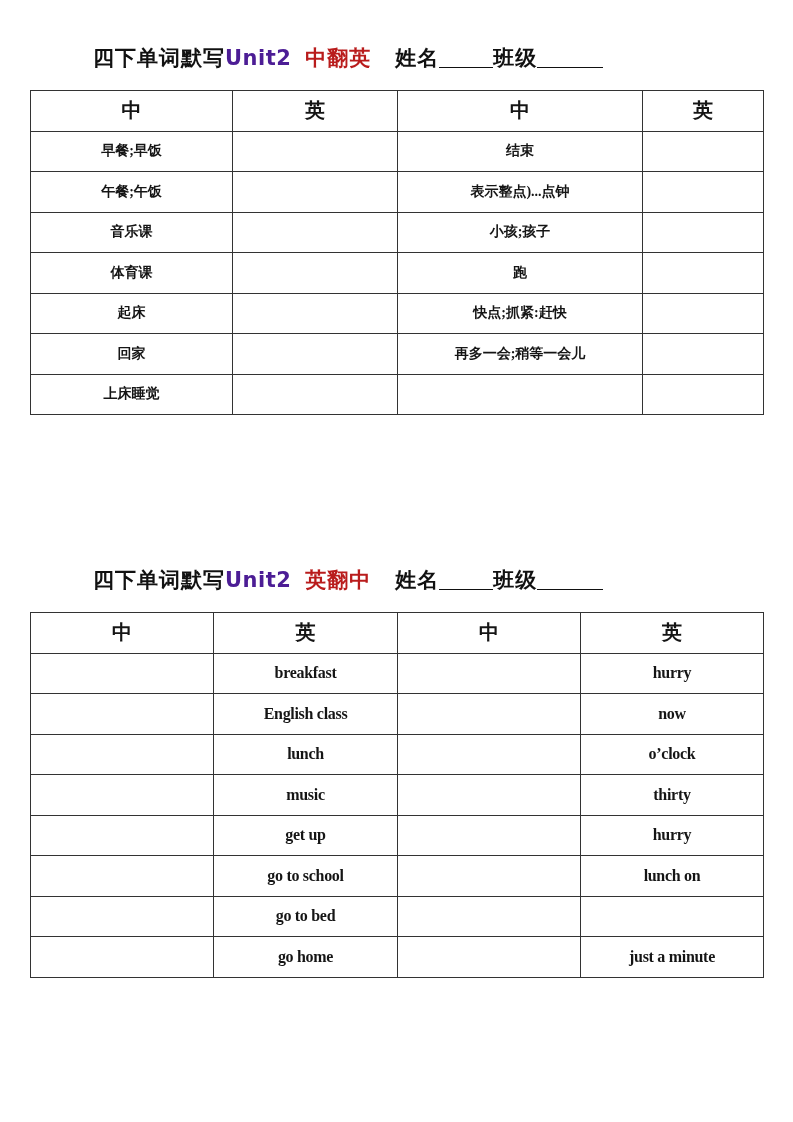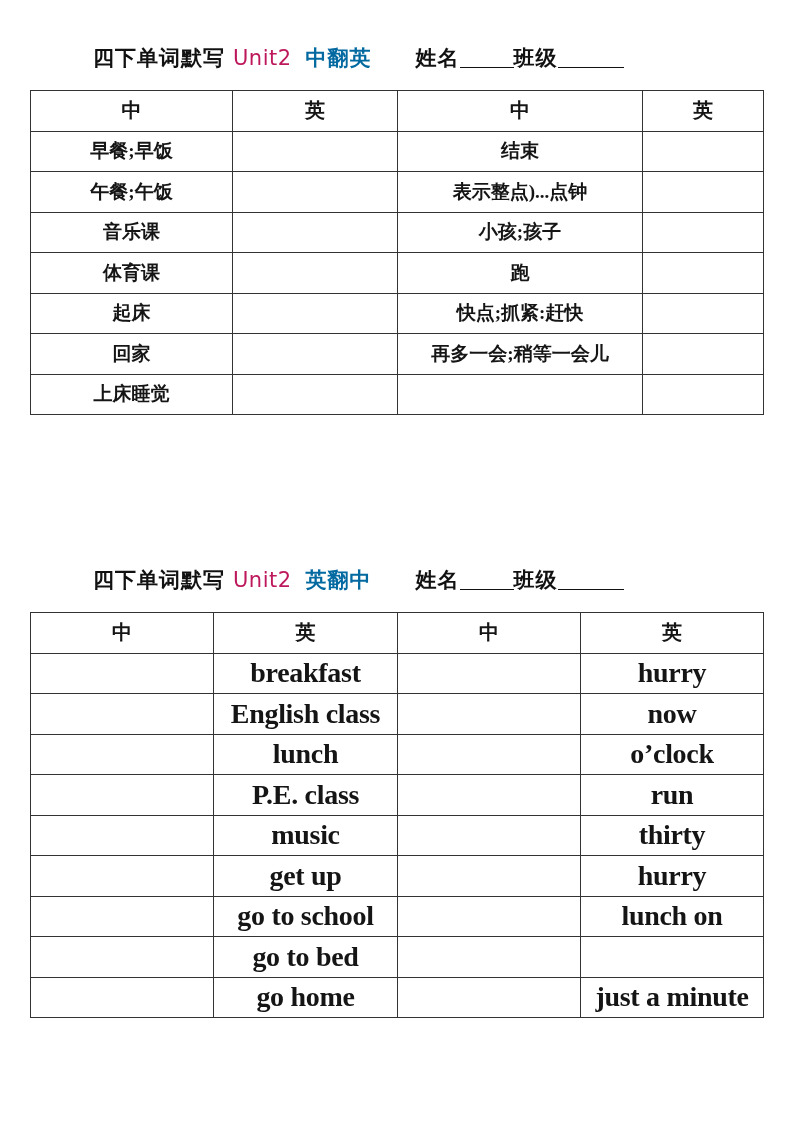--- a/index.html
+++ b/index.html
@@ -22,31 +22,30 @@
       display: flex;
       align-items: center;
       white-space: nowrap;
       font-family: "DejaVu Sans", "Liberation Sans", sans-serif;
       font-weight: bold;
       font-size: 21px;
       letter-spacing: 1px;
       color: #111111;
     }
     .title .unit {
-      color: #be185d;
-      font-weight: normal;
-      margin-left: 8px;
+      color: #4c1d95;
+      font-weight: bold;
       letter-spacing: 0.5px;
     }
     .title .mode {
-      color: #0369a1;
+      color: #b91c1c;
       margin-left: 14px;
     }
     .title .name-label {
-      margin-left: 44px;
+      margin-left: 24px;
     }
     .title .blank {
       display: inline-block;
       border-bottom: 1.5px solid #111;
       height: 18px;
       vertical-align: baseline;
     }
     .title .blank.name { width: 54px; }
     .title .blank.cls { width: 66px; }
 
@@ -68,26 +67,26 @@
       font-weight: bold;
       color: #151515;
       overflow: hidden;
       white-space: nowrap;
     }
     table.sheet th {
       font-weight: bold;
     }
     table.sheet td.en {
       font-family: "Liberation Serif", "DejaVu Serif", serif;
-      font-size: 28px;
+      font-size: 16px;
       font-weight: bold;
       letter-spacing: -0.3px;
     }
     table.sheet td.zh {
-      font-size: 19px;
+      font-size: 14px;
     }
     #t1 { top: 90px; }
     #t2 { top: 612px; }
   </style>
 </head>
 <body>
 
 <div class="title" style="top:40px;">
   <span>四下单词默写</span>
   <span class="unit">Unit2</span>
@@ -194,26 +193,20 @@
     <td class="en">now</td>
   </tr>
   <tr>
     <td class="zh"></td>
     <td class="en">lunch</td>
     <td class="zh"></td>
     <td class="en">o’clock</td>
   </tr>
   <tr>
     <td class="zh"></td>
-    <td class="en">P.E. class</td>
-    <td class="zh"></td>
-    <td class="en">run</td>
-  </tr>
-  <tr>
-    <td class="zh"></td>
     <td class="en">music</td>
     <td class="zh"></td>
     <td class="en">thirty</td>
   </tr>
   <tr>
     <td class="zh"></td>
     <td class="en">get up</td>
     <td class="zh"></td>
     <td class="en">hurry</td>
   </tr>

